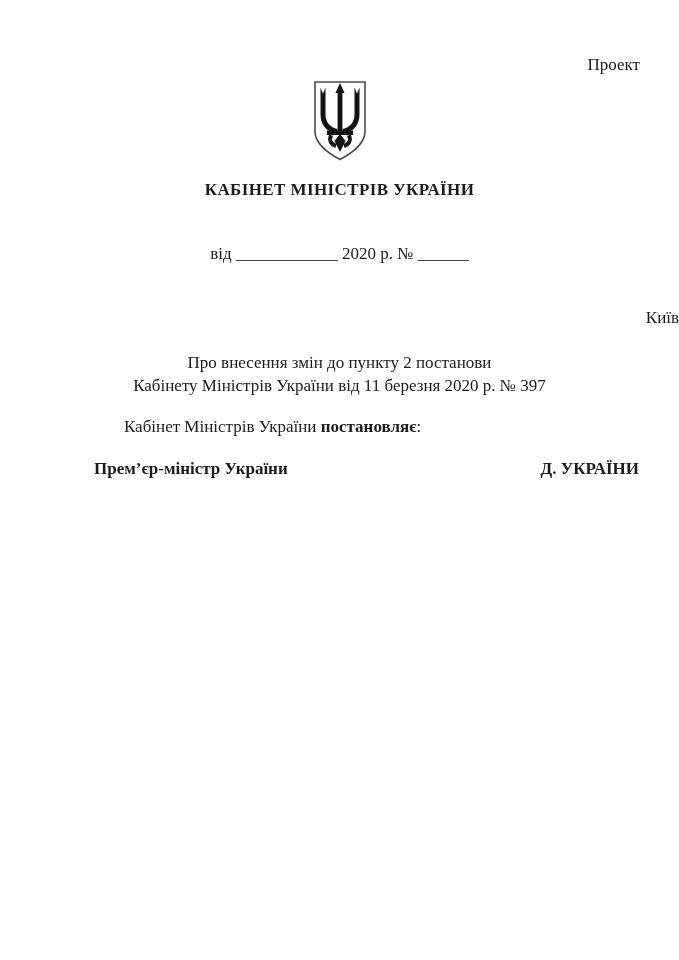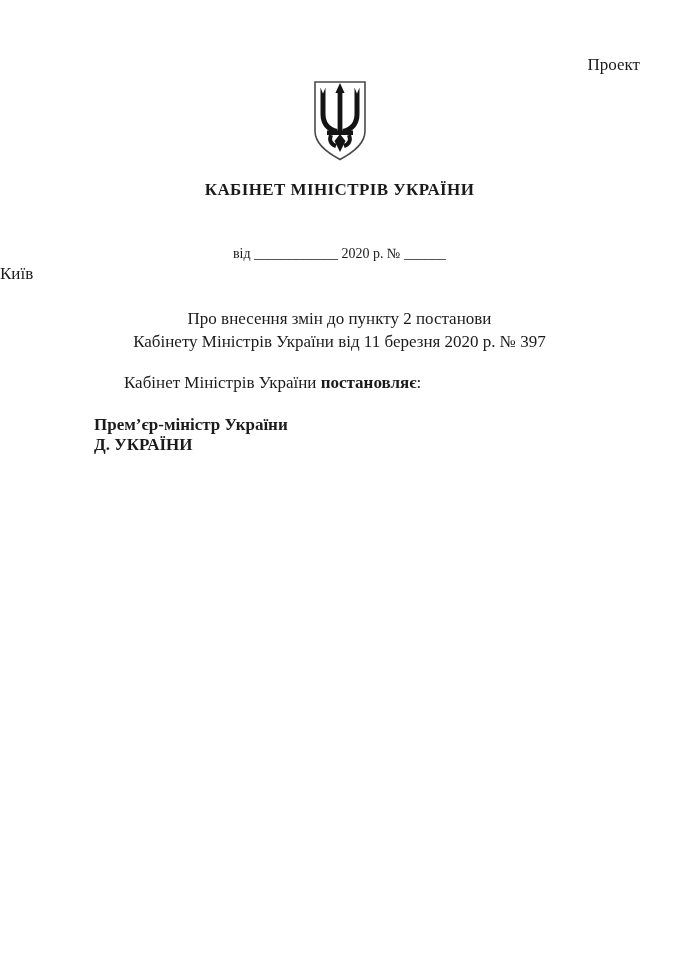--- a/index.html
+++ b/index.html
@@ -44,27 +44,28 @@
     margin-top: 22px;
     text-align: center;
     font-size: 17px;
     font-weight: bold;
     letter-spacing: 2.5px;
     line-height: 20px;
   }
   .date-line {
     margin-top: 44px;
     text-align: center;
-    font-size: 14px;
+    font-size: 17px;
     line-height: 20px;
   }
   .city {
-    text-align: left;
+    text-align: right;
     font-size: 17px;
     line-height: 20px;
+    margin-top: 44px;
   }
   .doc-title {
     margin-top: 23px;
     text-align: center;
     font-size: 17px;
     font-weight: normal;
     line-height: 23px;
   }
   .content {
     margin-left: 88px;
@@ -84,21 +85,20 @@
     text-align: justify;
   }
   .signature {
     display: flex;
     justify-content: space-between;
     align-items: baseline;
     margin: 20px 40px 16px 94px;
     font-size: 17px;
     font-weight: bold;
     line-height: 20px;
-    flex-direction: column;
   }
 </style>
 </head>
 <body>
 
 <div class="page">
 
   <div class="draft">Проект</div>
 
   <div class="emblem-wrap">

